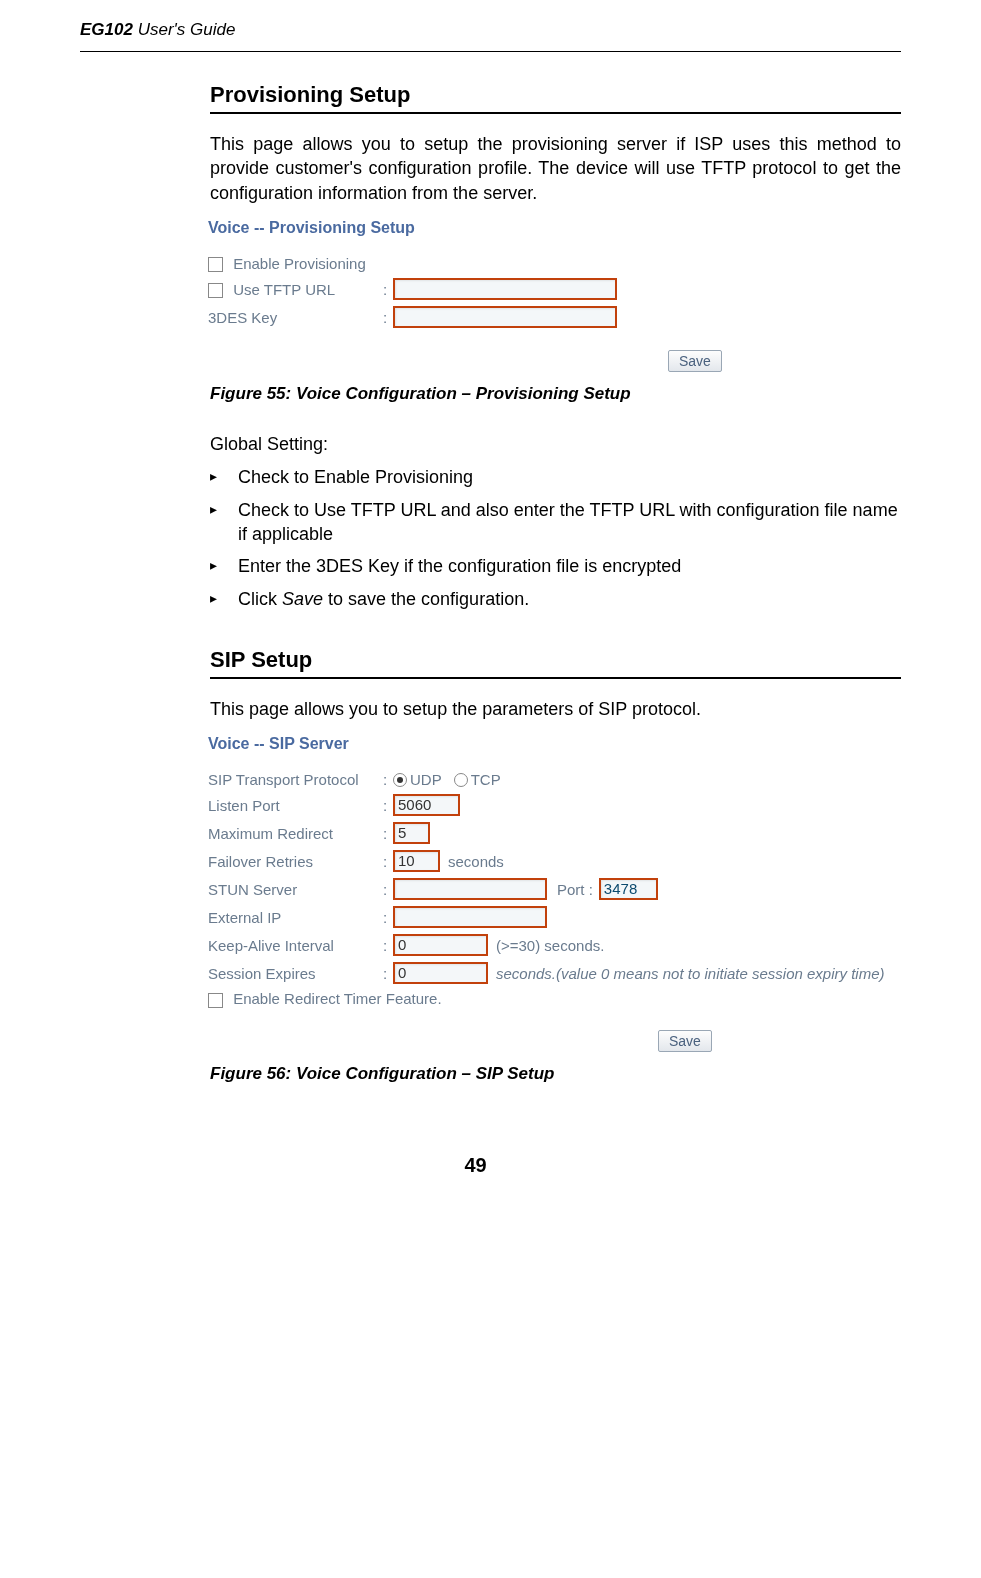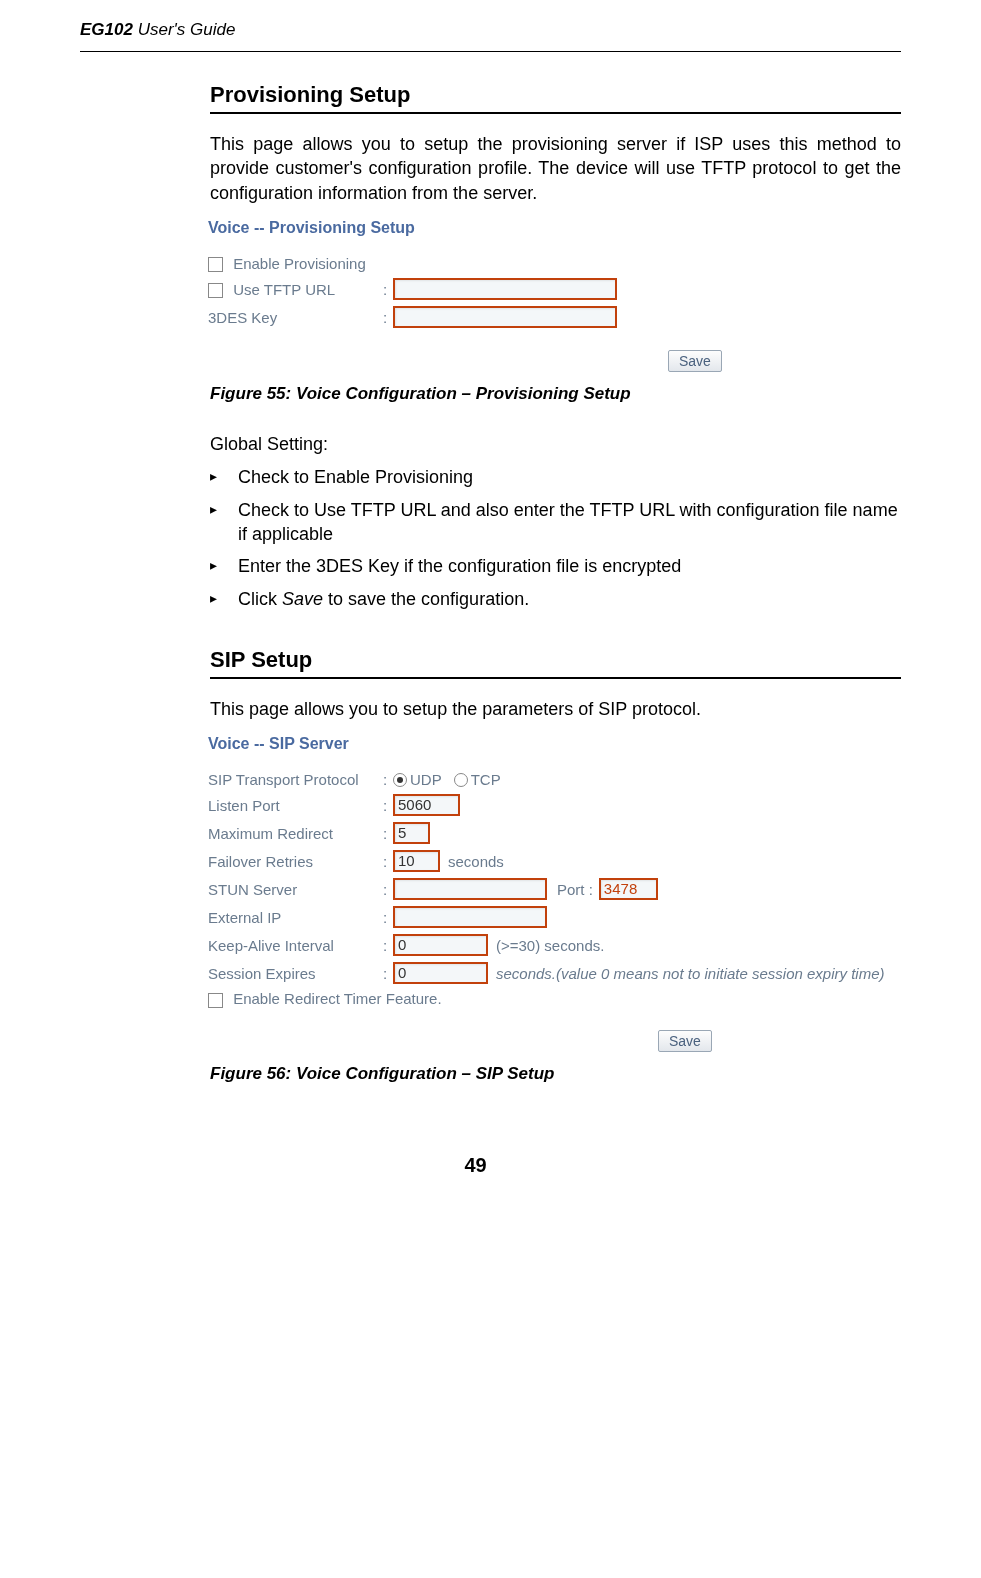--- a/index.html
+++ b/index.html
@@ -237,21 +237,21 @@
         <span class="colon">:</span>
         <span class="textinput short" style="width:40px;color:#333;padding-left:3px;line-height:18px;">10</span>
         <span class="note-text" style="margin-left:8px;">seconds</span>
       </div>
 
       <div class="fig-row">
         <span class="fig-label">STUN Server</span>
         <span class="colon">:</span>
         <span class="textinput server"></span>
         <span class="note-text" style="margin:0 6px 0 10px;">Port :</span>
-        <span class="textinput port" style="color:#c2410c;padding-left:3px;line-height:18px;">3478</span>
+        <span class="textinput port" style="color:#0c4a6e;padding-left:3px;line-height:18px;">3478</span>
       </div>
 
       <div class="fig-row">
         <span class="fig-label">External IP</span>
         <span class="colon">:</span>
         <span class="textinput server"></span>
       </div>
 
       <div class="fig-row">
         <span class="fig-label">Keep-Alive Interval</span>

